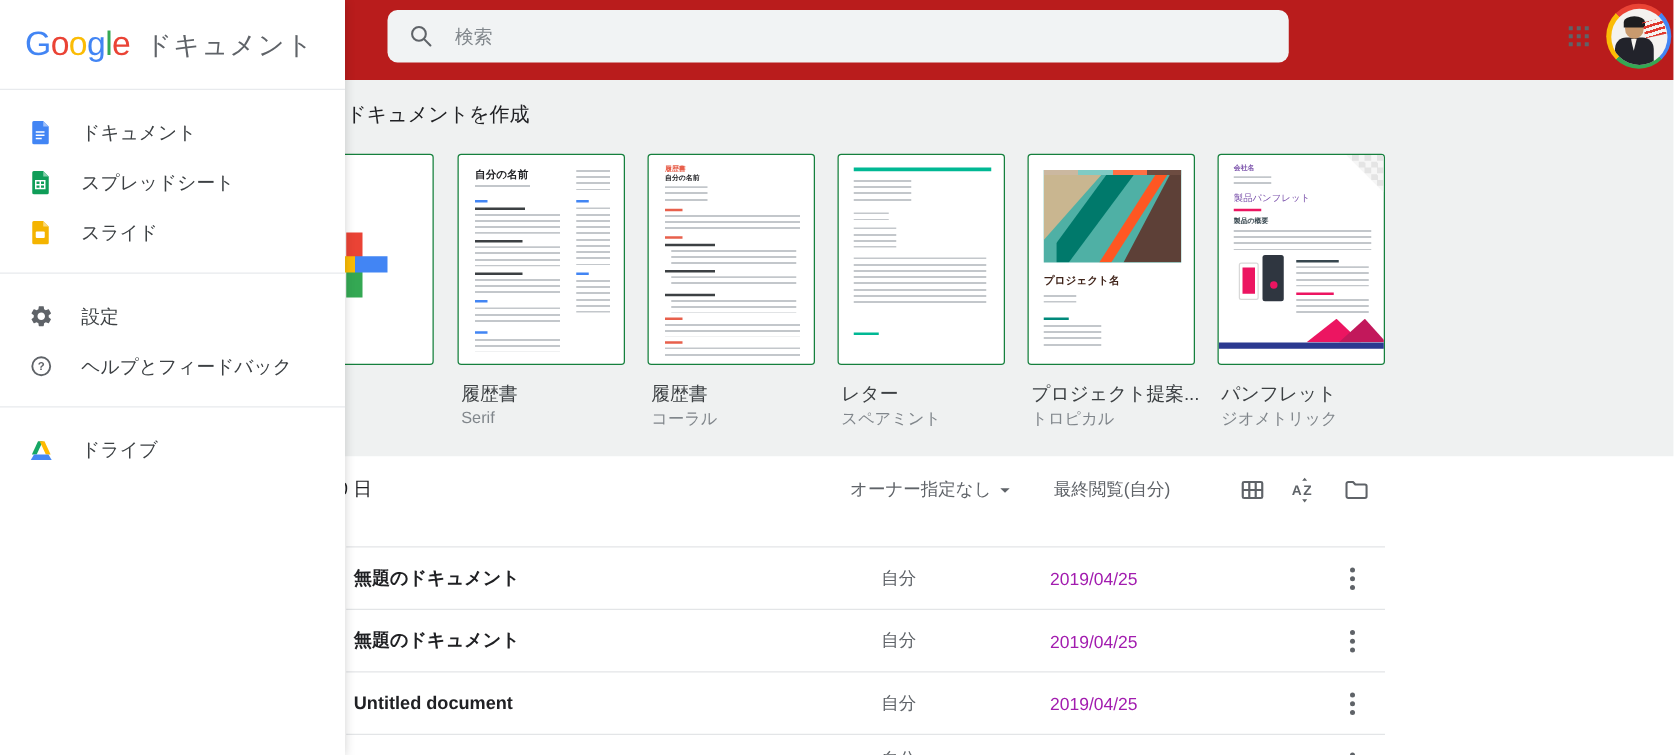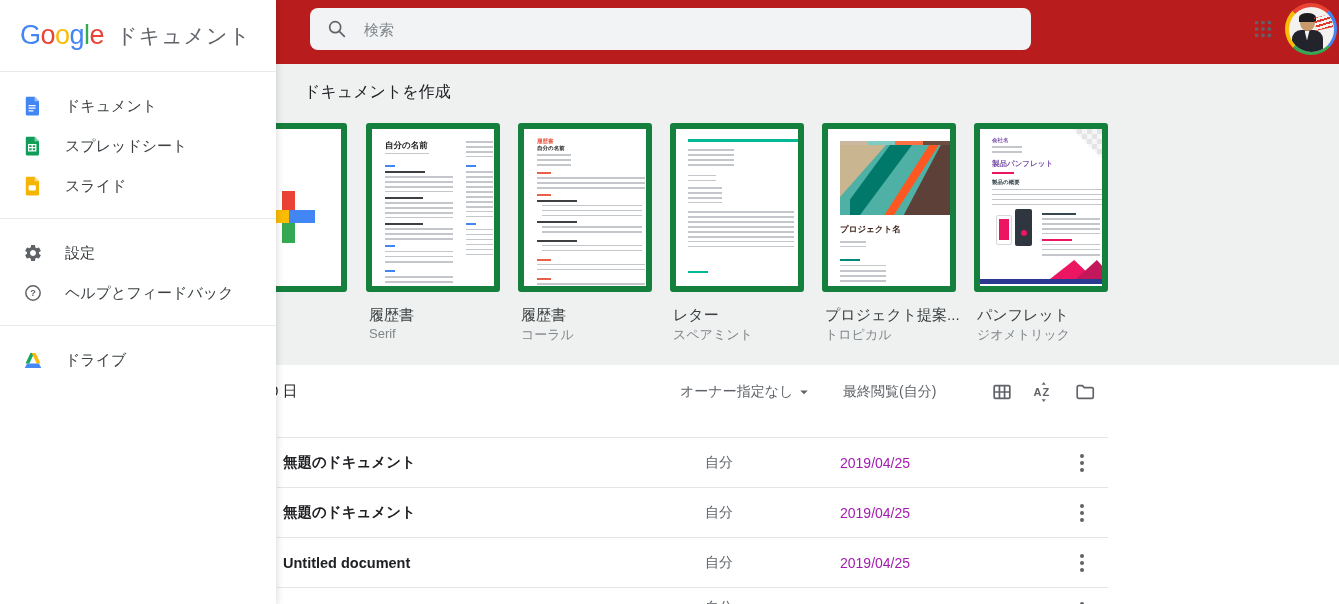--- a/index.html
+++ b/index.html
@@ -24,33 +24,33 @@
   .av-head { position:absolute; left:11px; top:8px; width:15px; height:16px; border-radius:50%; background:#c99a6e; }
   .av-hair { position:absolute; left:10px; top:6px; width:17px; height:9px; border-radius:50% 50% 0 0; background:#1d1d1f; }
   .av-body { position:absolute; left:3px; top:23px; width:31px; height:22px; border-radius:9px 9px 0 0; background:#22232b; }
   .av-shirt { position:absolute; left:16px; top:24px; width:5px; height:10px; background:#f4f2ef; clip-path:polygon(50% 0,100% 0,50% 100%,0 0); }
   .av-scribble { position:absolute; right:2px; top:9px; width:17px; height:13px; transform:rotate(-12deg);
                  background:repeating-linear-gradient(-5deg,#e03a2f 0 2px,transparent 2px 4.5px); }
 
   
   .tpl-section { position:absolute; left:0; top:64px; width:1339px; height:301px; background:#eff1f1; }
   .tpl-header { position:absolute; left:0; top:0; width:1339px; height:56px; display:flex; align-items:center; }
-  .tpl-title-main { position:absolute; left:277px; font-size:16px; color:#202124; white-space:nowrap;padding-left:27px; }
+  .tpl-title-main { position:absolute; left:277px; font-size:16px; color:#202124; white-space:nowrap; }
   .tpl-controls { position:absolute; right:247px; display:flex; align-items:center; }
   .gallery-btn { display:flex; align-items:center; background:transparent; border:none; cursor:pointer;
                  font-family:inherit; font-size:14px; color:#3c4043; }
   .gallery-btn svg { margin-left:12px; }
   .v-divider { width:1px; height:26px; background:#dadce0; margin:0 15px; }
   .dots-btn { width:28px; height:28px; border:none; background:transparent; display:flex;
               align-items:center; justify-content:center; cursor:pointer; }
   .vdots { width:4px; height:4px; border-radius:50%; background:#5f6368;
            box-shadow:0 7px 0 #5f6368, 0 14px 0 #5f6368; margin-bottom:14px; }
 
   .tpl-group { position:absolute; top:59px; width:134px; }
-  .tpl-card { position:relative; width:134px; height:169px; background:#fff; border:6px solid #15803d;
+  .tpl-card { position:relative; width:134px; height:169px; background:#fff; border:1px solid #15803d;
               border-radius:3px; overflow:hidden; cursor:pointer; }
   .tpl-title { position:absolute; top:183px; left:3px; font-size:15px; color:#3c4043; white-space:nowrap; }
   .tpl-subtitle { position:absolute; top:203px; left:3px; font-size:13px; color:#80868b; white-space:nowrap; }
 
   .mlines { position:absolute; background-image:repeating-linear-gradient(to bottom,#c3c7cb 0,#c3c7cb 1.5px,transparent 1.5px,transparent 5px); }
   .dash { position:absolute; height:2px; }
   .mini-txt { position:absolute; white-space:nowrap; line-height:1; }
 
   
   .plus-bar { position:absolute; }
@@ -245,21 +245,21 @@
       </div>
       <span class="tpl-title">プロジェクト提案...</span>
       <span class="tpl-subtitle">トロピカル</span>
     </div>
 
     <div class="tpl-group" style="left:974px">
       <div class="tpl-card">
         <div class="geo-checker"></div>
         <span class="mini-txt" style="left:12px;top:9px;font-size:5.5px;font-weight:bold;color:#7b52ab">会社名</span>
         <div class="mlines" style="left:12px;top:17px;width:30px;height:10px"></div>
-        <span class="mini-txt" style="left:12px;top:31px;font-size:7.5px;font-weight:bold;color:#7b52ab">製品パンフレット</span>
+        <span class="mini-txt" style="left:12px;top:31px;font-size:7.5px;font-weight:normal;color:#7b52ab">製品パンフレット</span>
         <div class="dash" style="left:12px;top:43px;width:22px;background:#ec1561"></div>
         <span class="mini-txt" style="left:12px;top:51px;font-size:5.5px;font-weight:bold;color:#37474f">製品の概要</span>
         <div class="mlines" style="left:12px;top:60px;width:110px;height:16px"></div>
         <div class="geo-phone-l"></div>
         <div class="geo-phone-r"></div>
         <div class="dash" style="left:62px;top:84px;width:34px;background:#37474f"></div>
         <div class="mlines" style="left:62px;top:89px;width:58px;height:16px"></div>
         <div class="dash" style="left:62px;top:110px;width:30px;background:#ec1561"></div>
         <div class="mlines" style="left:62px;top:115px;width:58px;height:14px"></div>
         <div class="geo-tri1"></div>

